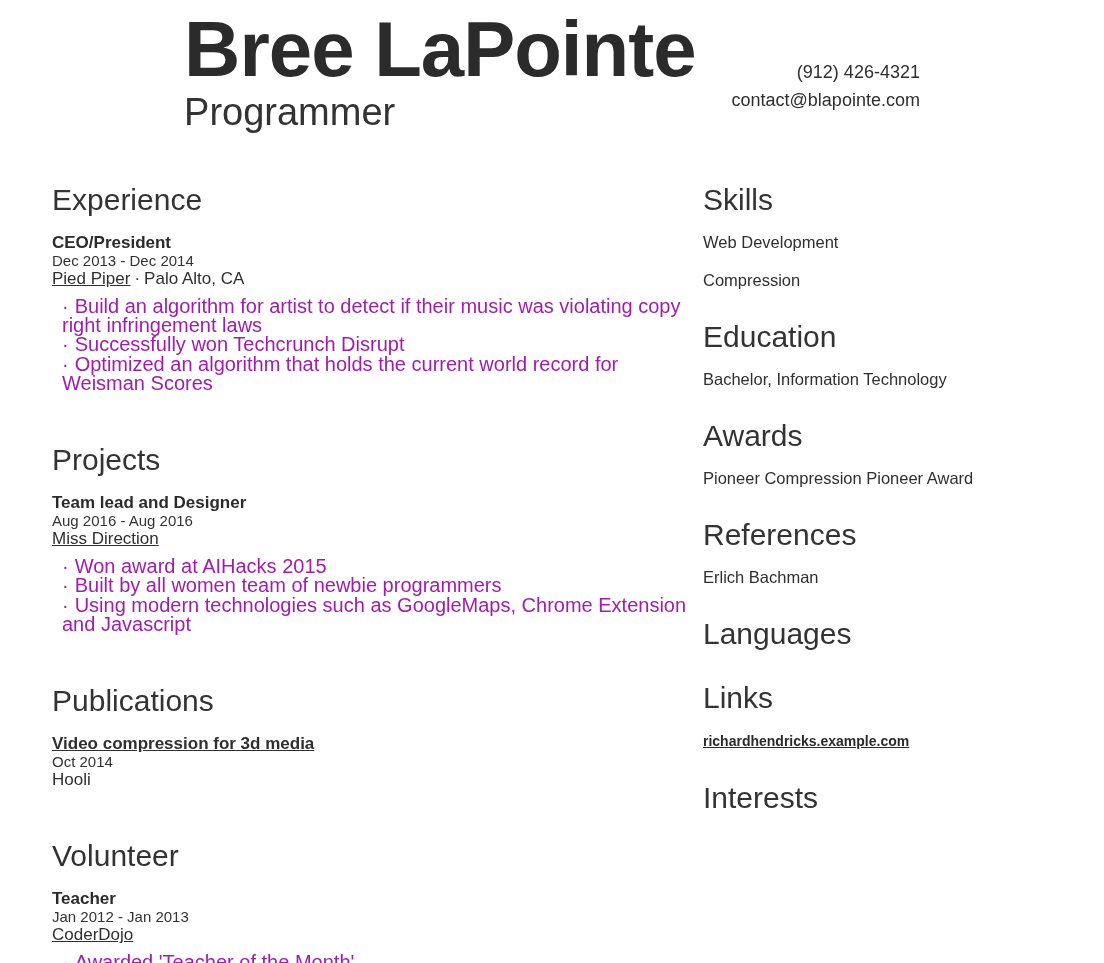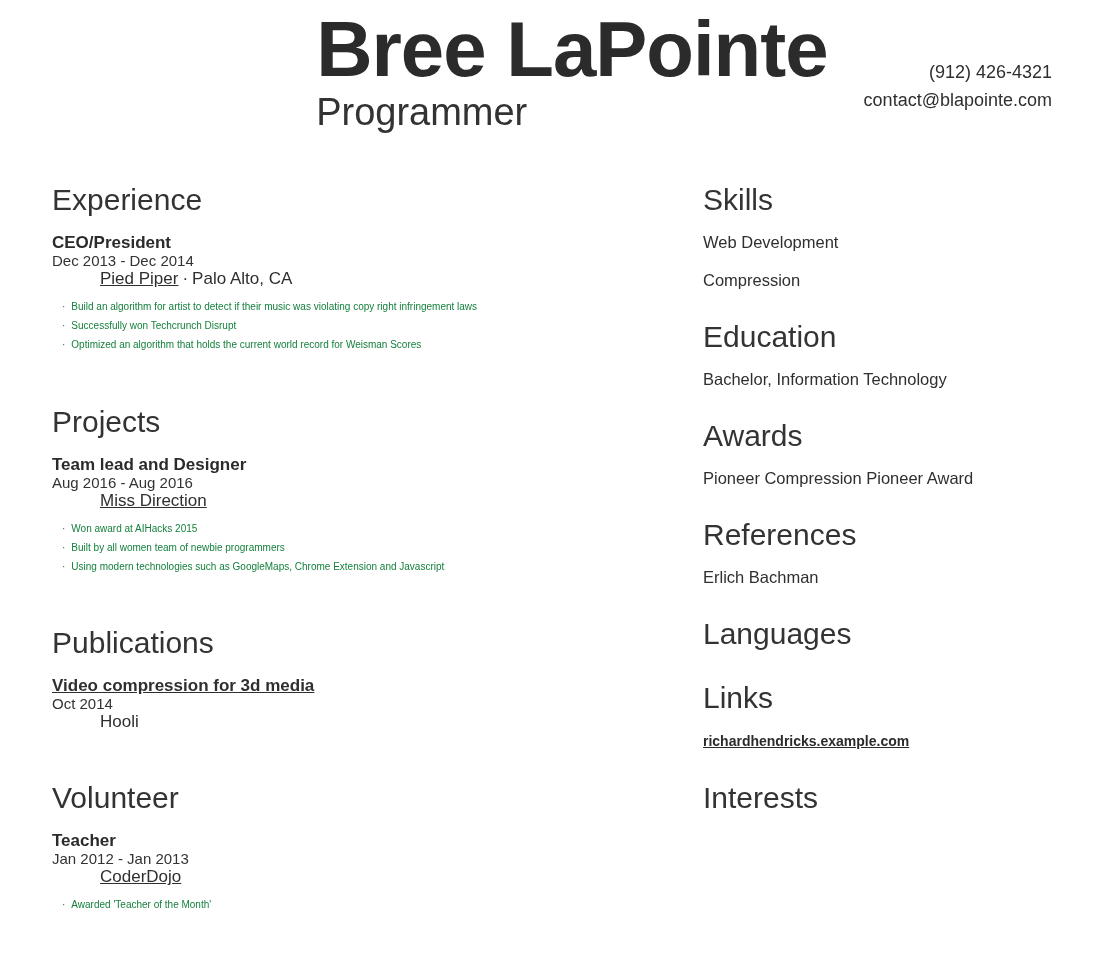--- a/index.html
+++ b/index.html
@@ -3,45 +3,45 @@
 <meta charset="utf-8">
 <style>
   * { margin:0; padding:0; box-sizing:border-box; }
   html,body { background:#ffffff; }
   .page {
     width:1104px; height:963px; background:#ffffff; overflow:hidden;
     font-family:"Liberation Sans","DejaVu Sans",sans-serif;
     color:#2f2f2f; padding:12px 52px 0 52px; position:relative;
   }
   
-  .header { display:flex; justify-content:flex-end; align-items:flex-start;gap:36px; }
+  .header { display:flex; justify-content:center; align-items:flex-start;gap:36px; }
   .person-name {
     font-size:78px; font-weight:bold; line-height:0.95;
     color:#2b2b2b; letter-spacing:-1px; white-space:nowrap;
   }
   .person-job-title { font-size:38px; line-height:1.2; color:#333333; margin-top:4px; }
   .contact { text-align:right; margin-top:46px; font-size:18px; line-height:28px; color:#2f2f2f; }
   
   .columns { display:flex; margin-top:47px; }
   .left-col  { width:651px; }
   .right-col { width:349px; }
   .section-heading {
     font-size:30px; font-weight:400; color:#333333;
     line-height:33px; margin:0 0 18px 0;
   }
   
   .l-section { margin-bottom:50px; }
   .entry-head { display:flex; justify-content:space-between; align-items:baseline;flex-direction:column; }
   .entry-title { font-size:17px; font-weight:bold; line-height:18px; color:#2b2b2b; }
   .entry-date  { font-size:15px; line-height:18px; color:#333333; white-space:nowrap; }
-  .entry-sub   { font-size:17px; line-height:18px; color:#2f2f2f;margin-left:48px; }
+  .entry-sub   { font-size:17px; line-height:18px; color:#2f2f2f; }
   .link { text-decoration:underline; color:inherit; cursor:pointer; }
   .sep { margin:0 4px; }
   ul.bullets { list-style:none; margin-top:9px; }
-  ul.bullets li { font-size:10px; line-height:19.3px; padding-left:10px; color:#15803d; }
+  ul.bullets li { font-size:20px; line-height:19.3px; padding-left:10px; color:#a21caf; }
   .bullet-marker { margin-right:6px; }
   
   .r-section { margin-bottom:31px; }
   .r-item { font-size:16.5px; line-height:17px; margin-bottom:21px; color:#2f2f2f; }
   .r-item:last-child { margin-bottom:0; }
   .site-link { font-size:14px; font-weight:bold; text-decoration:underline; color:#2b2b2b; cursor:pointer; }
 </style>
 </head>
 <body>
 

